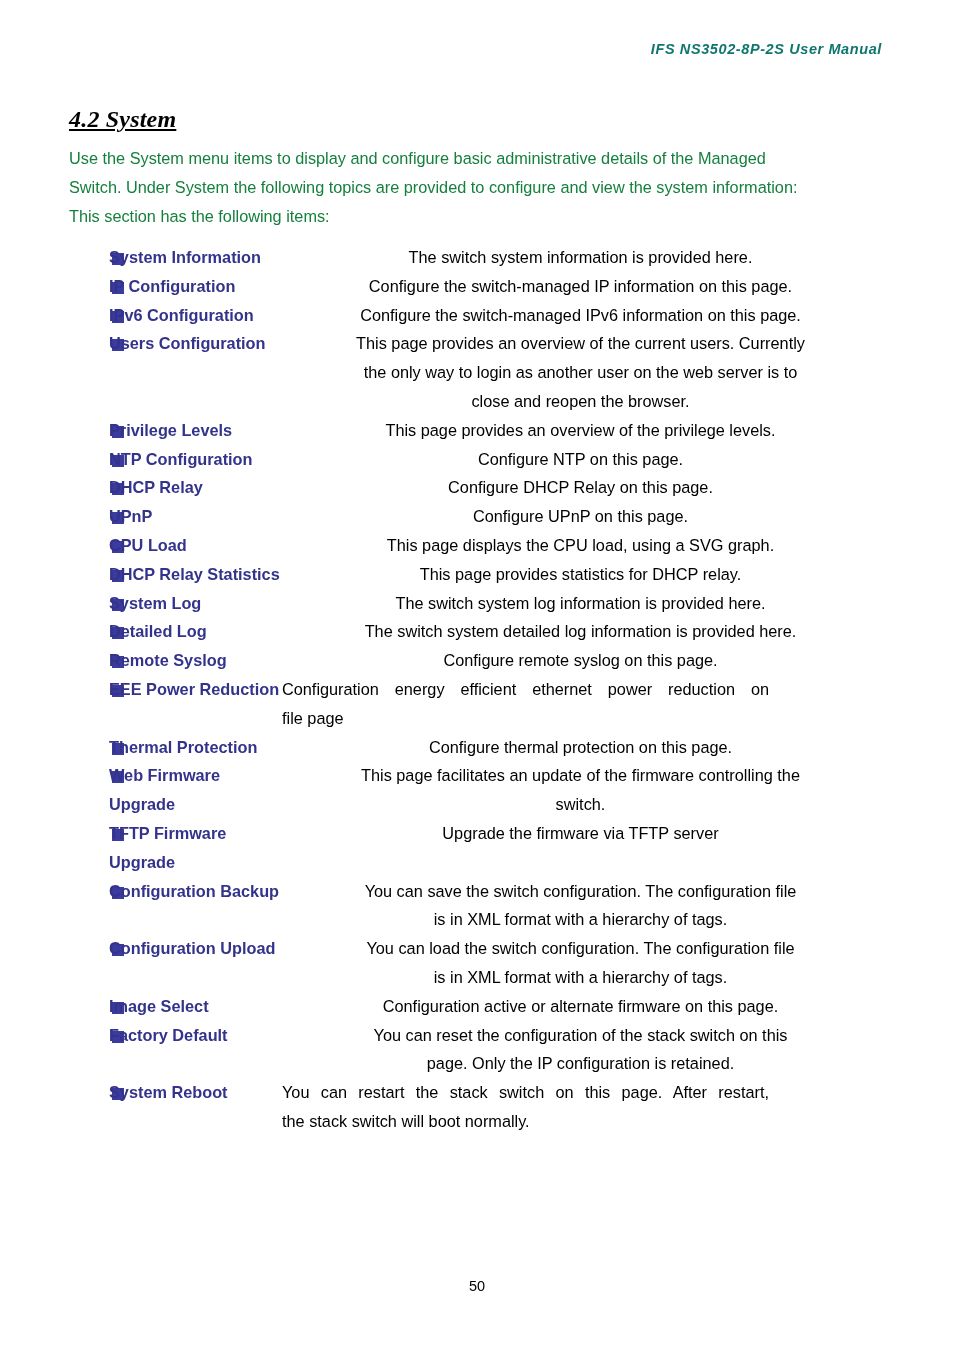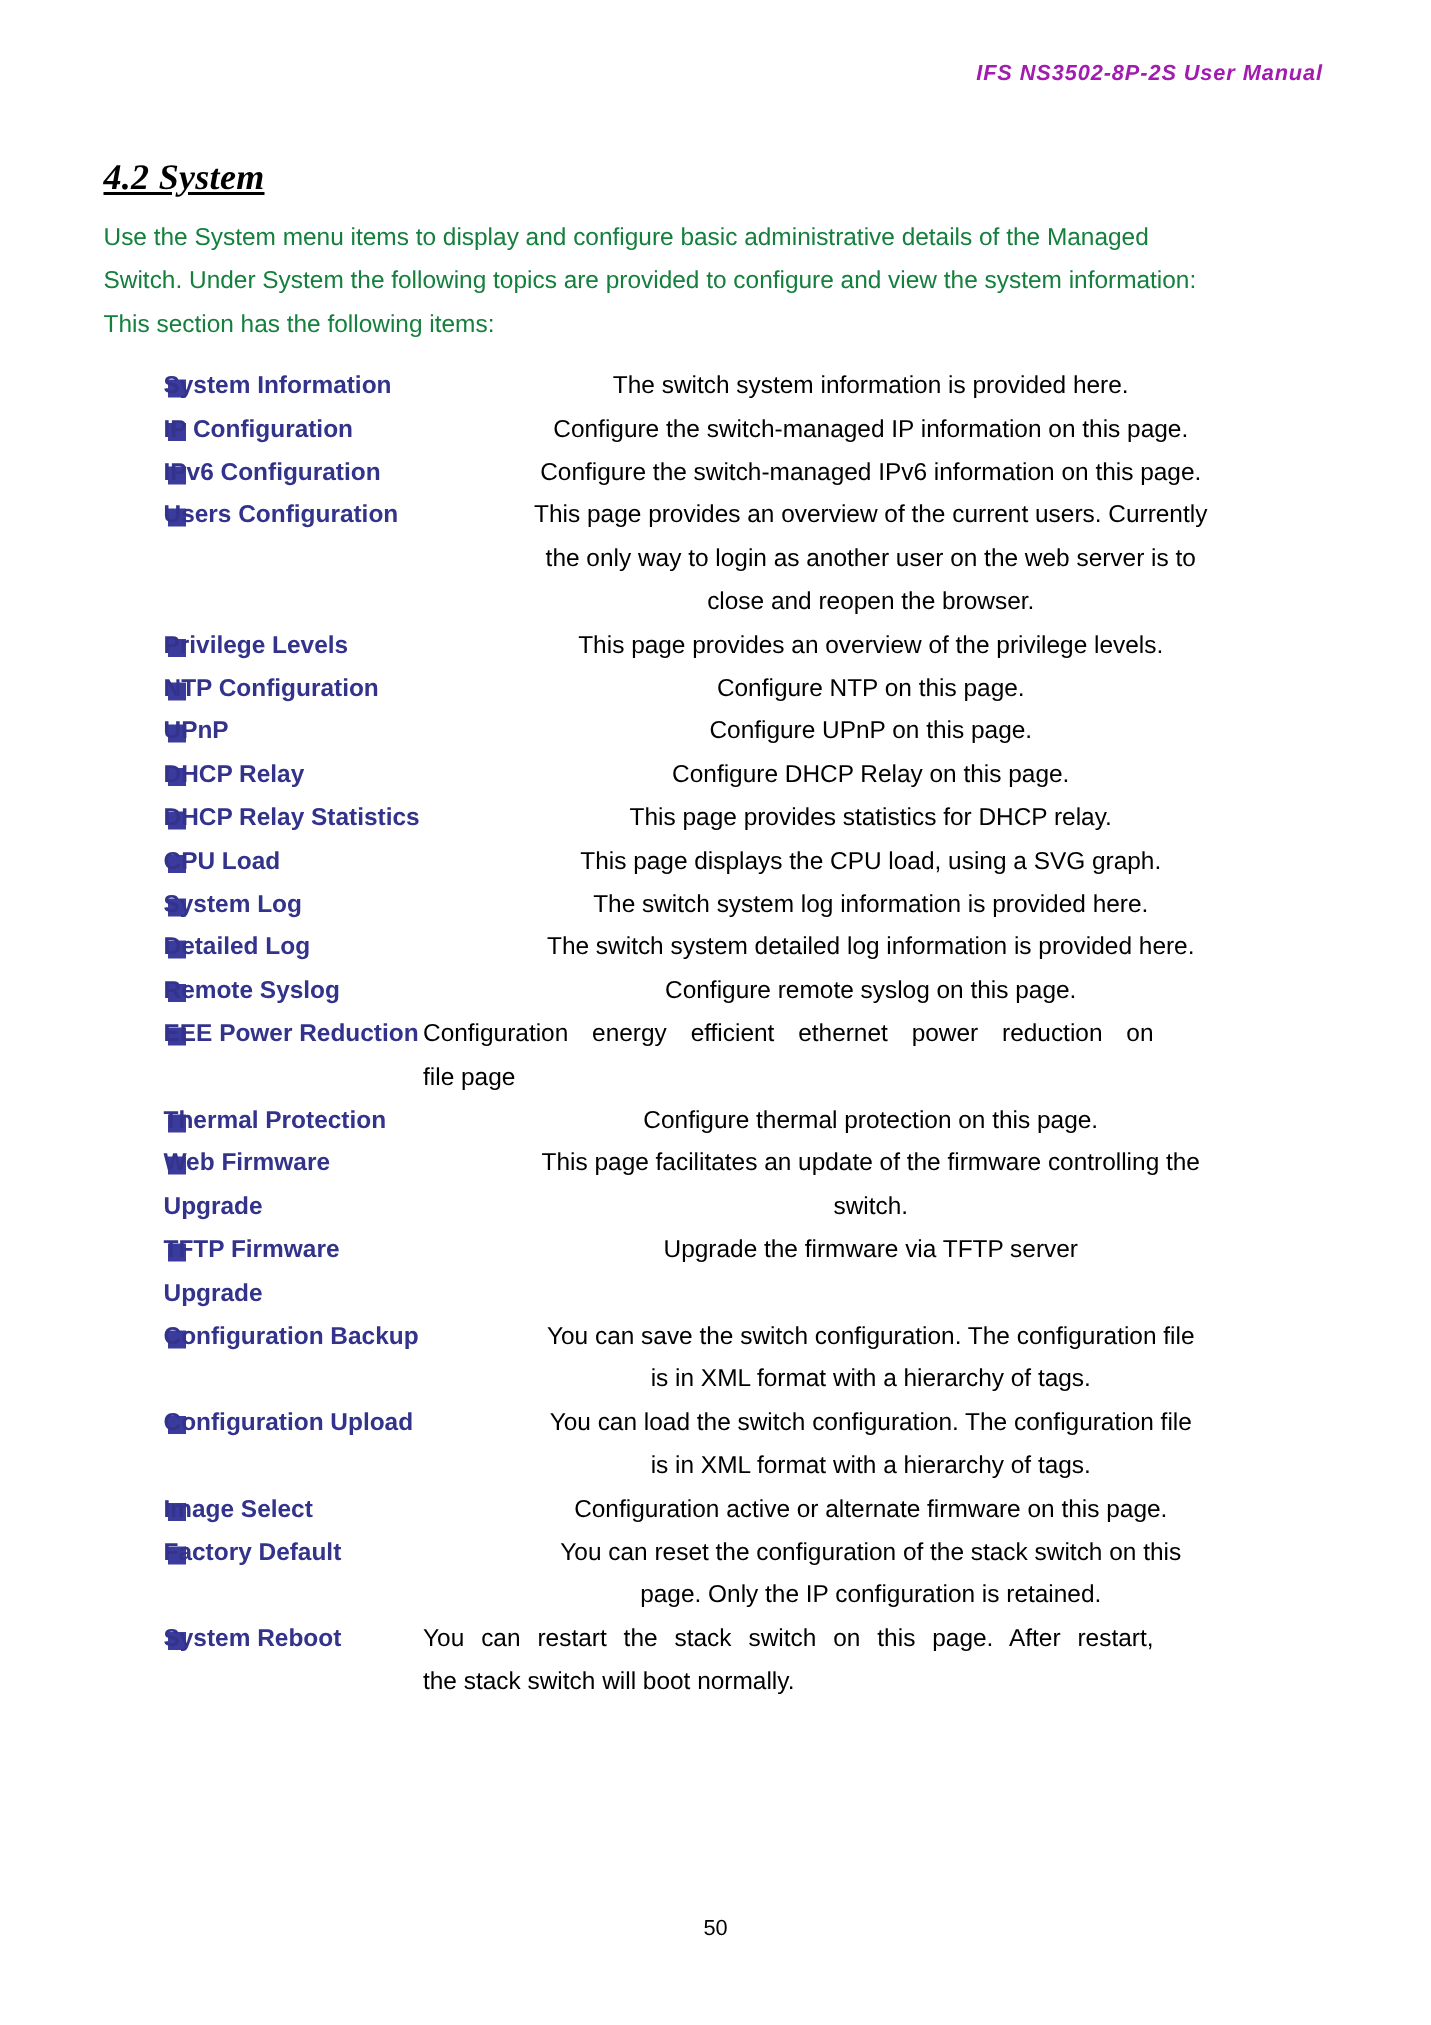--- a/index.html
+++ b/index.html
@@ -20,21 +20,21 @@
   
   .doc-header {
     position: absolute;
     top: 41px;
     right: 72px;
     font-family: "Liberation Sans", sans-serif;
     font-style: italic;
     font-weight: bold;
     font-size: 14.5px;
     letter-spacing: 0.6px;
-    color: #a21caf;
+    color: #0f766e;
     white-space: nowrap;
   }
 
   
   .content {
     position: absolute;
     left: 69px;
     top: 104px;
     width: 822px;
   }
@@ -196,50 +196,50 @@
           </div>
           <div class="term">NTP Configuration</div>
           <div class="desc">
             <div class="line last">Configure NTP on this page.</div>
           </div>
         </li>
         <li class="item">
           <div class="bullet-cell">
             <span class="bullet"></span>
           </div>
+          <div class="term">DHCP Relay</div>
+          <div class="desc">
+            <div class="line last">Configure DHCP Relay on this page.</div>
+          </div>
+        </li>
+        <li class="item">
+          <div class="bullet-cell">
+            <span class="bullet"></span>
+          </div>
           <div class="term">UPnP</div>
           <div class="desc">
             <div class="line last">Configure UPnP on this page.</div>
           </div>
         </li>
         <li class="item">
           <div class="bullet-cell">
             <span class="bullet"></span>
           </div>
-          <div class="term">DHCP Relay</div>
-          <div class="desc">
-            <div class="line last">Configure DHCP Relay on this page.</div>
+          <div class="term">CPU Load</div>
+          <div class="desc">
+            <div class="line last">This page displays the CPU load, using a SVG graph.</div>
           </div>
         </li>
         <li class="item">
           <div class="bullet-cell">
             <span class="bullet"></span>
           </div>
           <div class="term">DHCP Relay Statistics</div>
           <div class="desc">
             <div class="line last">This page provides statistics for DHCP relay.</div>
-          </div>
-        </li>
-        <li class="item">
-          <div class="bullet-cell">
-            <span class="bullet"></span>
-          </div>
-          <div class="term">CPU Load</div>
-          <div class="desc">
-            <div class="line last">This page displays the CPU load, using a SVG graph.</div>
           </div>
         </li>
         <li class="item">
           <div class="bullet-cell">
             <span class="bullet"></span>
           </div>
           <div class="term">System Log</div>
           <div class="desc">
             <div class="line last">The switch system log information is provided here.</div>
           </div>

